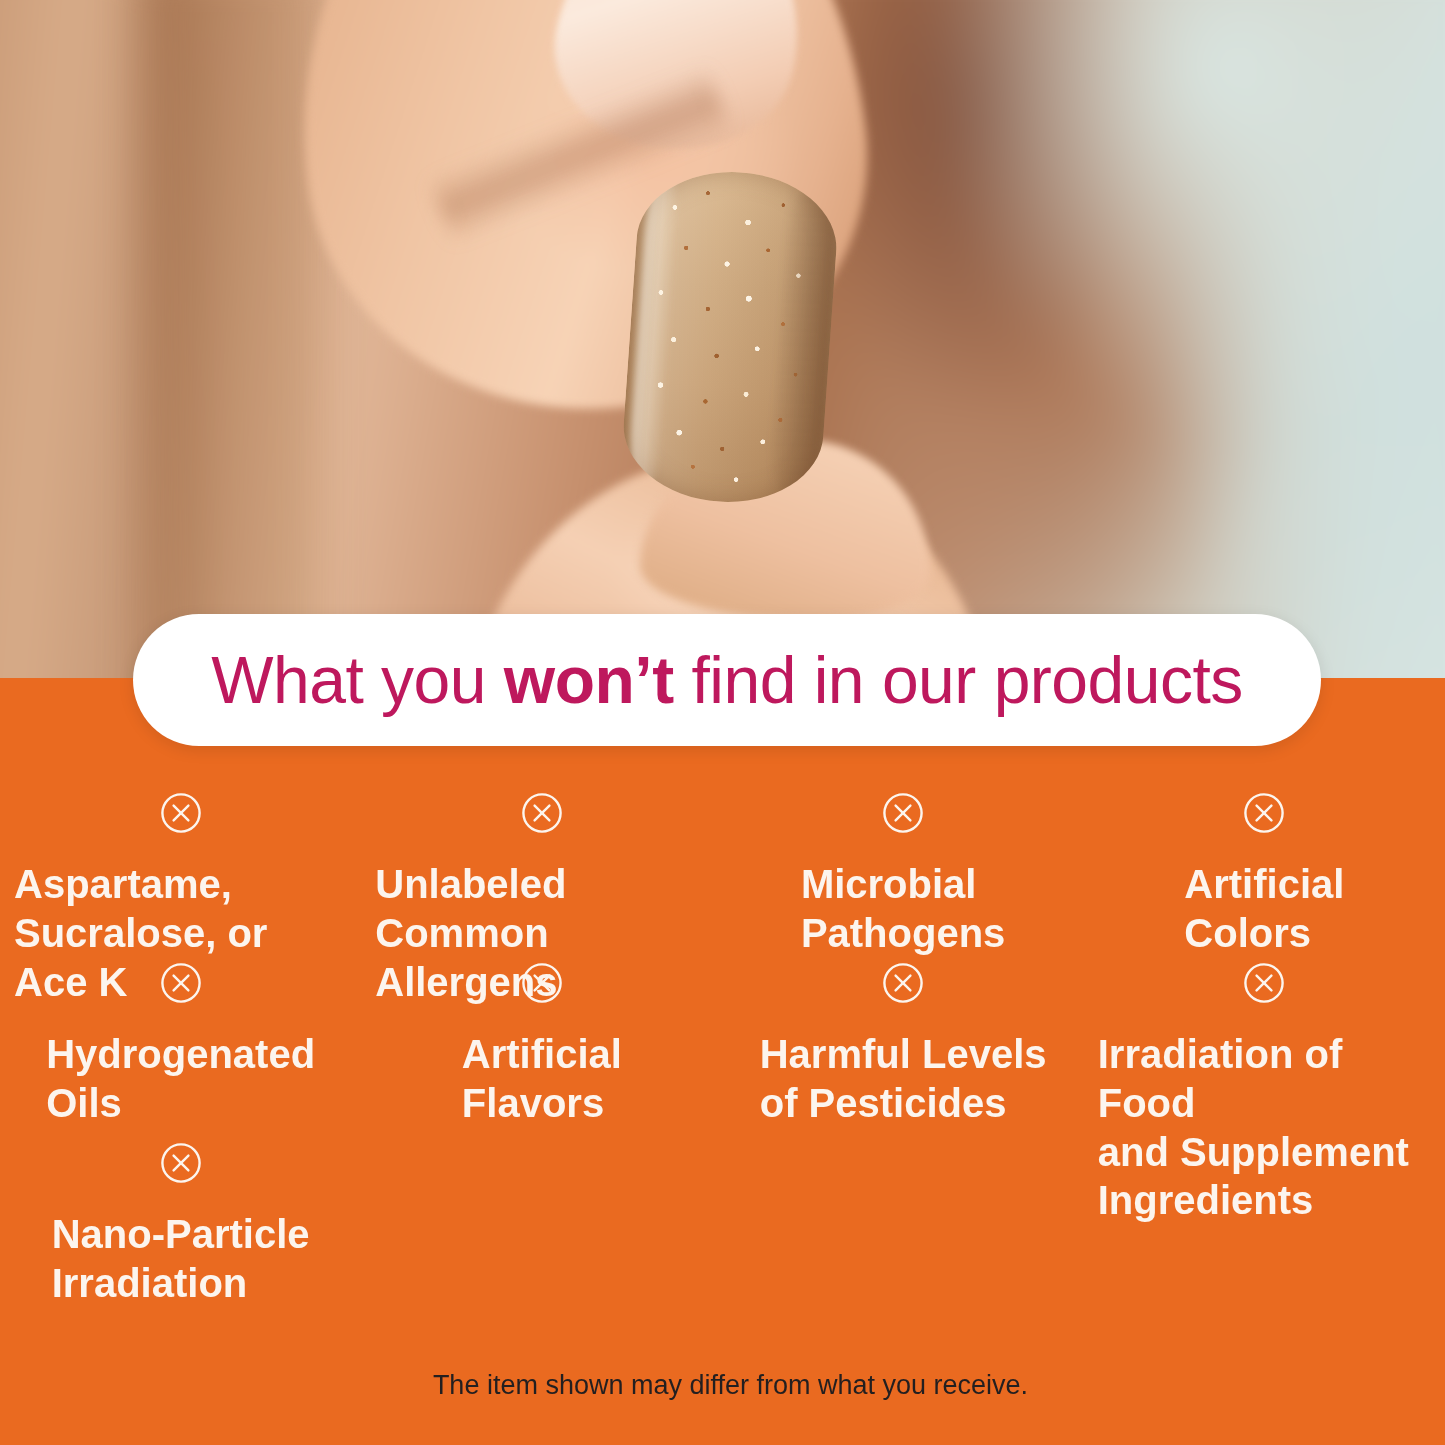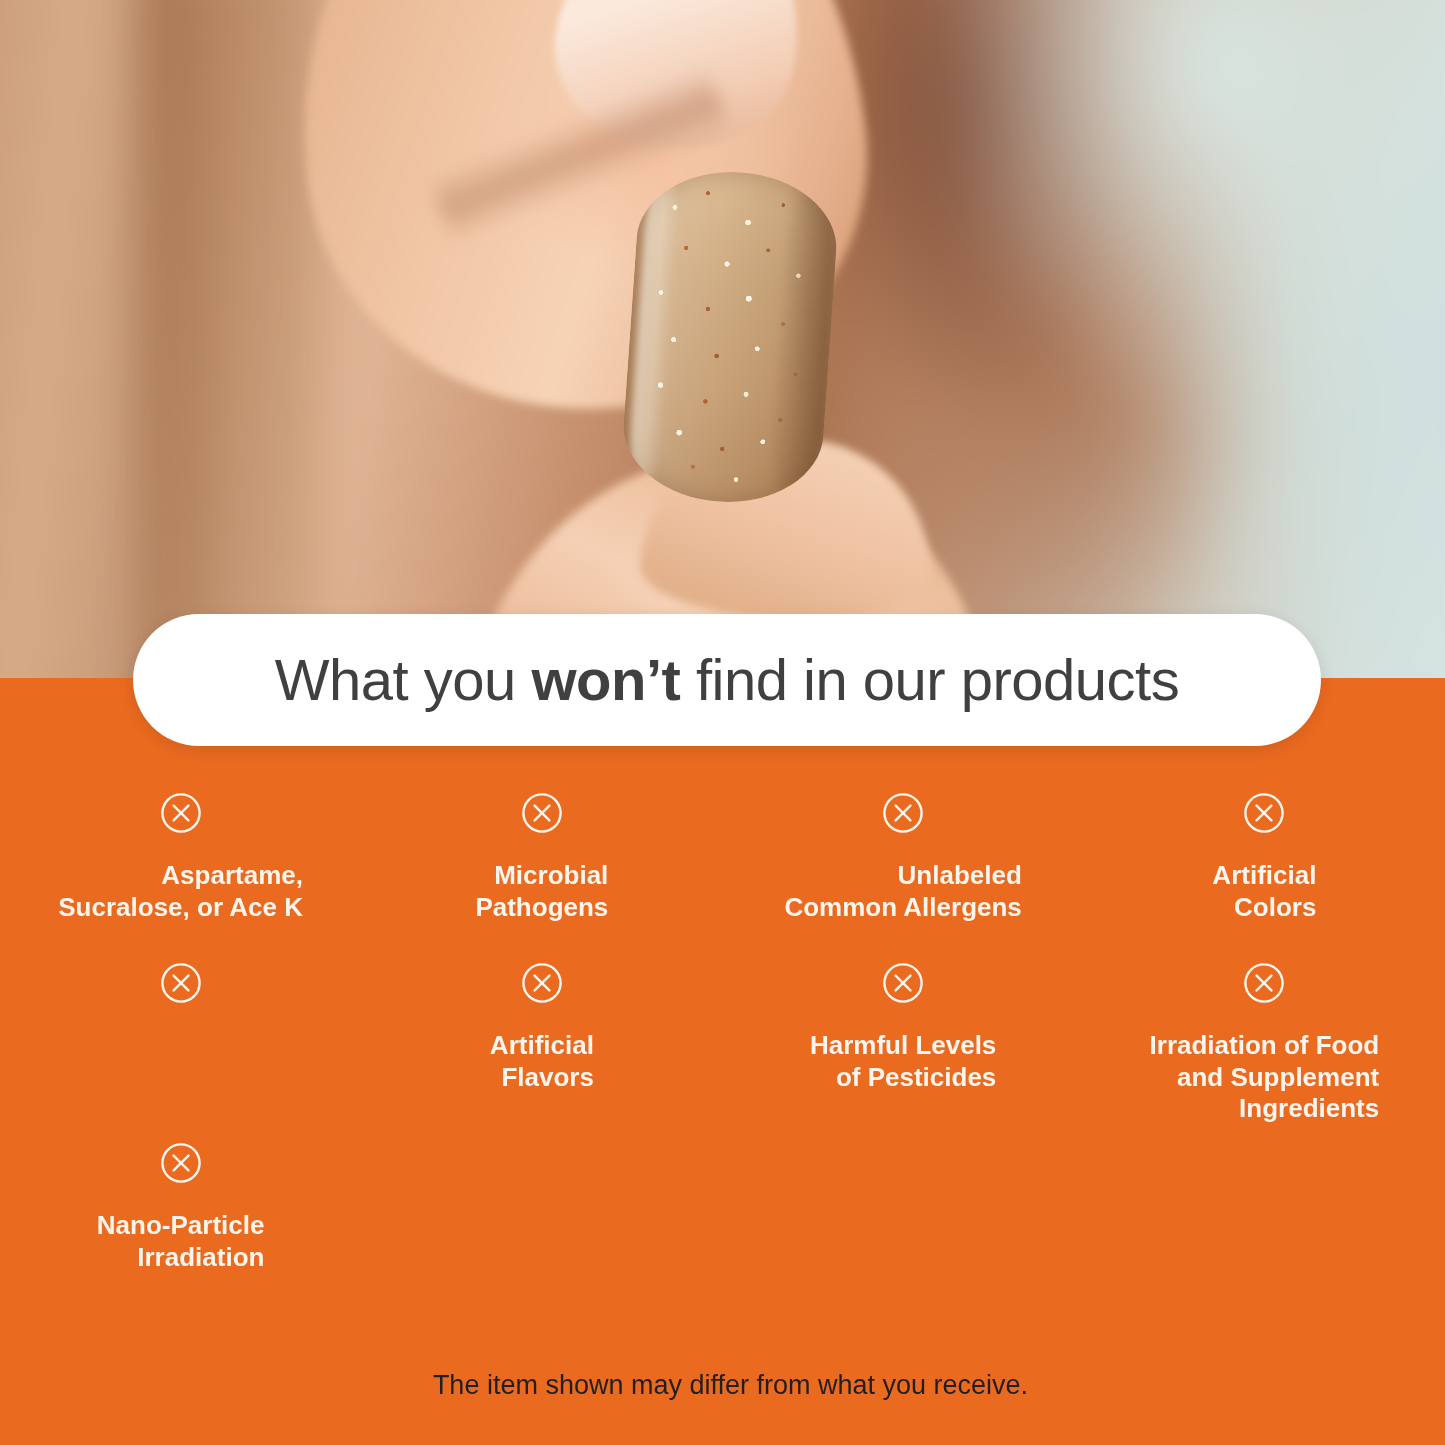--- a/index.html
+++ b/index.html
@@ -216,24 +216,24 @@
     height: 132px;
     background: #ffffff;
     border-radius: 66px;
     box-shadow: 0 4px 16px rgba(0,0,0,.10);
     display: flex;
     align-items: center;
     justify-content: center;
     z-index: 5;
   }
   .title-text {
-    font-size: 58px;
+    font-size: 66px;
     line-height: 1;
     letter-spacing: -0.5px;
-    color: #404040;
+    color: #be185d;
     font-weight: 500;
     white-space: nowrap;
     font-family: "Liberation Sans", sans-serif;
   }
   .title-text b {
     font-weight: 800;
   }
 
   
   .panel {
@@ -267,24 +267,24 @@
   .xicon {
     width: 42px;
     height: 42px;
     flex: 0 0 auto;
     margin-bottom: 26px;
   }
   .xicon svg { display: block; }
 
   .cell-label {
     color: #fcf5ee;
-    font-size: 26px;
+    font-size: 40px;
     line-height: 1.22;
     font-weight: 700;
-    text-align: right;
+    text-align: left;
     white-space: pre-line;
     font-family: "Liberation Sans", sans-serif;
   }
 
   .disclaimer {
     position: absolute;
     left: 8px;
     top: 1370px;
     width: 1445px;
     text-align: center;
@@ -331,53 +331,55 @@
 Sucralose, or Ace K</div>
         </div>
         <div class="cell cell-r1">
           <span class="xicon">
             <svg viewBox="0 0 42 42" width="42" height="42">
               <circle cx="21" cy="21" r="18.6" fill="none" stroke="#fcf5ee" stroke-width="2.4"></circle>
               <line x1="13.6" y1="13.6" x2="28.4" y2="28.4" stroke="#fcf5ee" stroke-width="2.4" stroke-linecap="round"></line>
               <line x1="28.4" y1="13.6" x2="13.6" y2="28.4" stroke="#fcf5ee" stroke-width="2.4" stroke-linecap="round"></line>
             </svg>
           </span>
+          <div class="cell-label">Unlabeled
+Common Allergens</div>
+        </div>
+        <div class="cell cell-r1">
+          <span class="xicon">
+            <svg viewBox="0 0 42 42" width="42" height="42">
+              <circle cx="21" cy="21" r="18.6" fill="none" stroke="#fcf5ee" stroke-width="2.4"></circle>
+              <line x1="13.6" y1="13.6" x2="28.4" y2="28.4" stroke="#fcf5ee" stroke-width="2.4" stroke-linecap="round"></line>
+              <line x1="28.4" y1="13.6" x2="13.6" y2="28.4" stroke="#fcf5ee" stroke-width="2.4" stroke-linecap="round"></line>
+            </svg>
+          </span>
           <div class="cell-label">Microbial
 Pathogens</div>
         </div>
         <div class="cell cell-r1">
           <span class="xicon">
             <svg viewBox="0 0 42 42" width="42" height="42">
               <circle cx="21" cy="21" r="18.6" fill="none" stroke="#fcf5ee" stroke-width="2.4"></circle>
               <line x1="13.6" y1="13.6" x2="28.4" y2="28.4" stroke="#fcf5ee" stroke-width="2.4" stroke-linecap="round"></line>
               <line x1="28.4" y1="13.6" x2="13.6" y2="28.4" stroke="#fcf5ee" stroke-width="2.4" stroke-linecap="round"></line>
             </svg>
           </span>
-          <div class="cell-label">Unlabeled
-Common Allergens</div>
-        </div>
-        <div class="cell cell-r1">
-          <span class="xicon">
-            <svg viewBox="0 0 42 42" width="42" height="42">
-              <circle cx="21" cy="21" r="18.6" fill="none" stroke="#fcf5ee" stroke-width="2.4"></circle>
-              <line x1="13.6" y1="13.6" x2="28.4" y2="28.4" stroke="#fcf5ee" stroke-width="2.4" stroke-linecap="round"></line>
-              <line x1="28.4" y1="13.6" x2="13.6" y2="28.4" stroke="#fcf5ee" stroke-width="2.4" stroke-linecap="round"></line>
-            </svg>
-          </span>
           <div class="cell-label">Artificial
 Colors</div>
         </div>
         <div class="cell cell-r2">
           <span class="xicon">
             <svg viewBox="0 0 42 42" width="42" height="42">
               <circle cx="21" cy="21" r="18.6" fill="none" stroke="#fcf5ee" stroke-width="2.4"></circle>
               <line x1="13.6" y1="13.6" x2="28.4" y2="28.4" stroke="#fcf5ee" stroke-width="2.4" stroke-linecap="round"></line>
               <line x1="28.4" y1="13.6" x2="13.6" y2="28.4" stroke="#fcf5ee" stroke-width="2.4" stroke-linecap="round"></line>
             </svg>
           </span>
+          <div class="cell-label">Hydrogenated
+Oils</div>
         </div>
         <div class="cell cell-r2">
           <span class="xicon">
             <svg viewBox="0 0 42 42" width="42" height="42">
               <circle cx="21" cy="21" r="18.6" fill="none" stroke="#fcf5ee" stroke-width="2.4"></circle>
               <line x1="13.6" y1="13.6" x2="28.4" y2="28.4" stroke="#fcf5ee" stroke-width="2.4" stroke-linecap="round"></line>
               <line x1="28.4" y1="13.6" x2="13.6" y2="28.4" stroke="#fcf5ee" stroke-width="2.4" stroke-linecap="round"></line>
             </svg>
           </span>
           <div class="cell-label">Artificial

